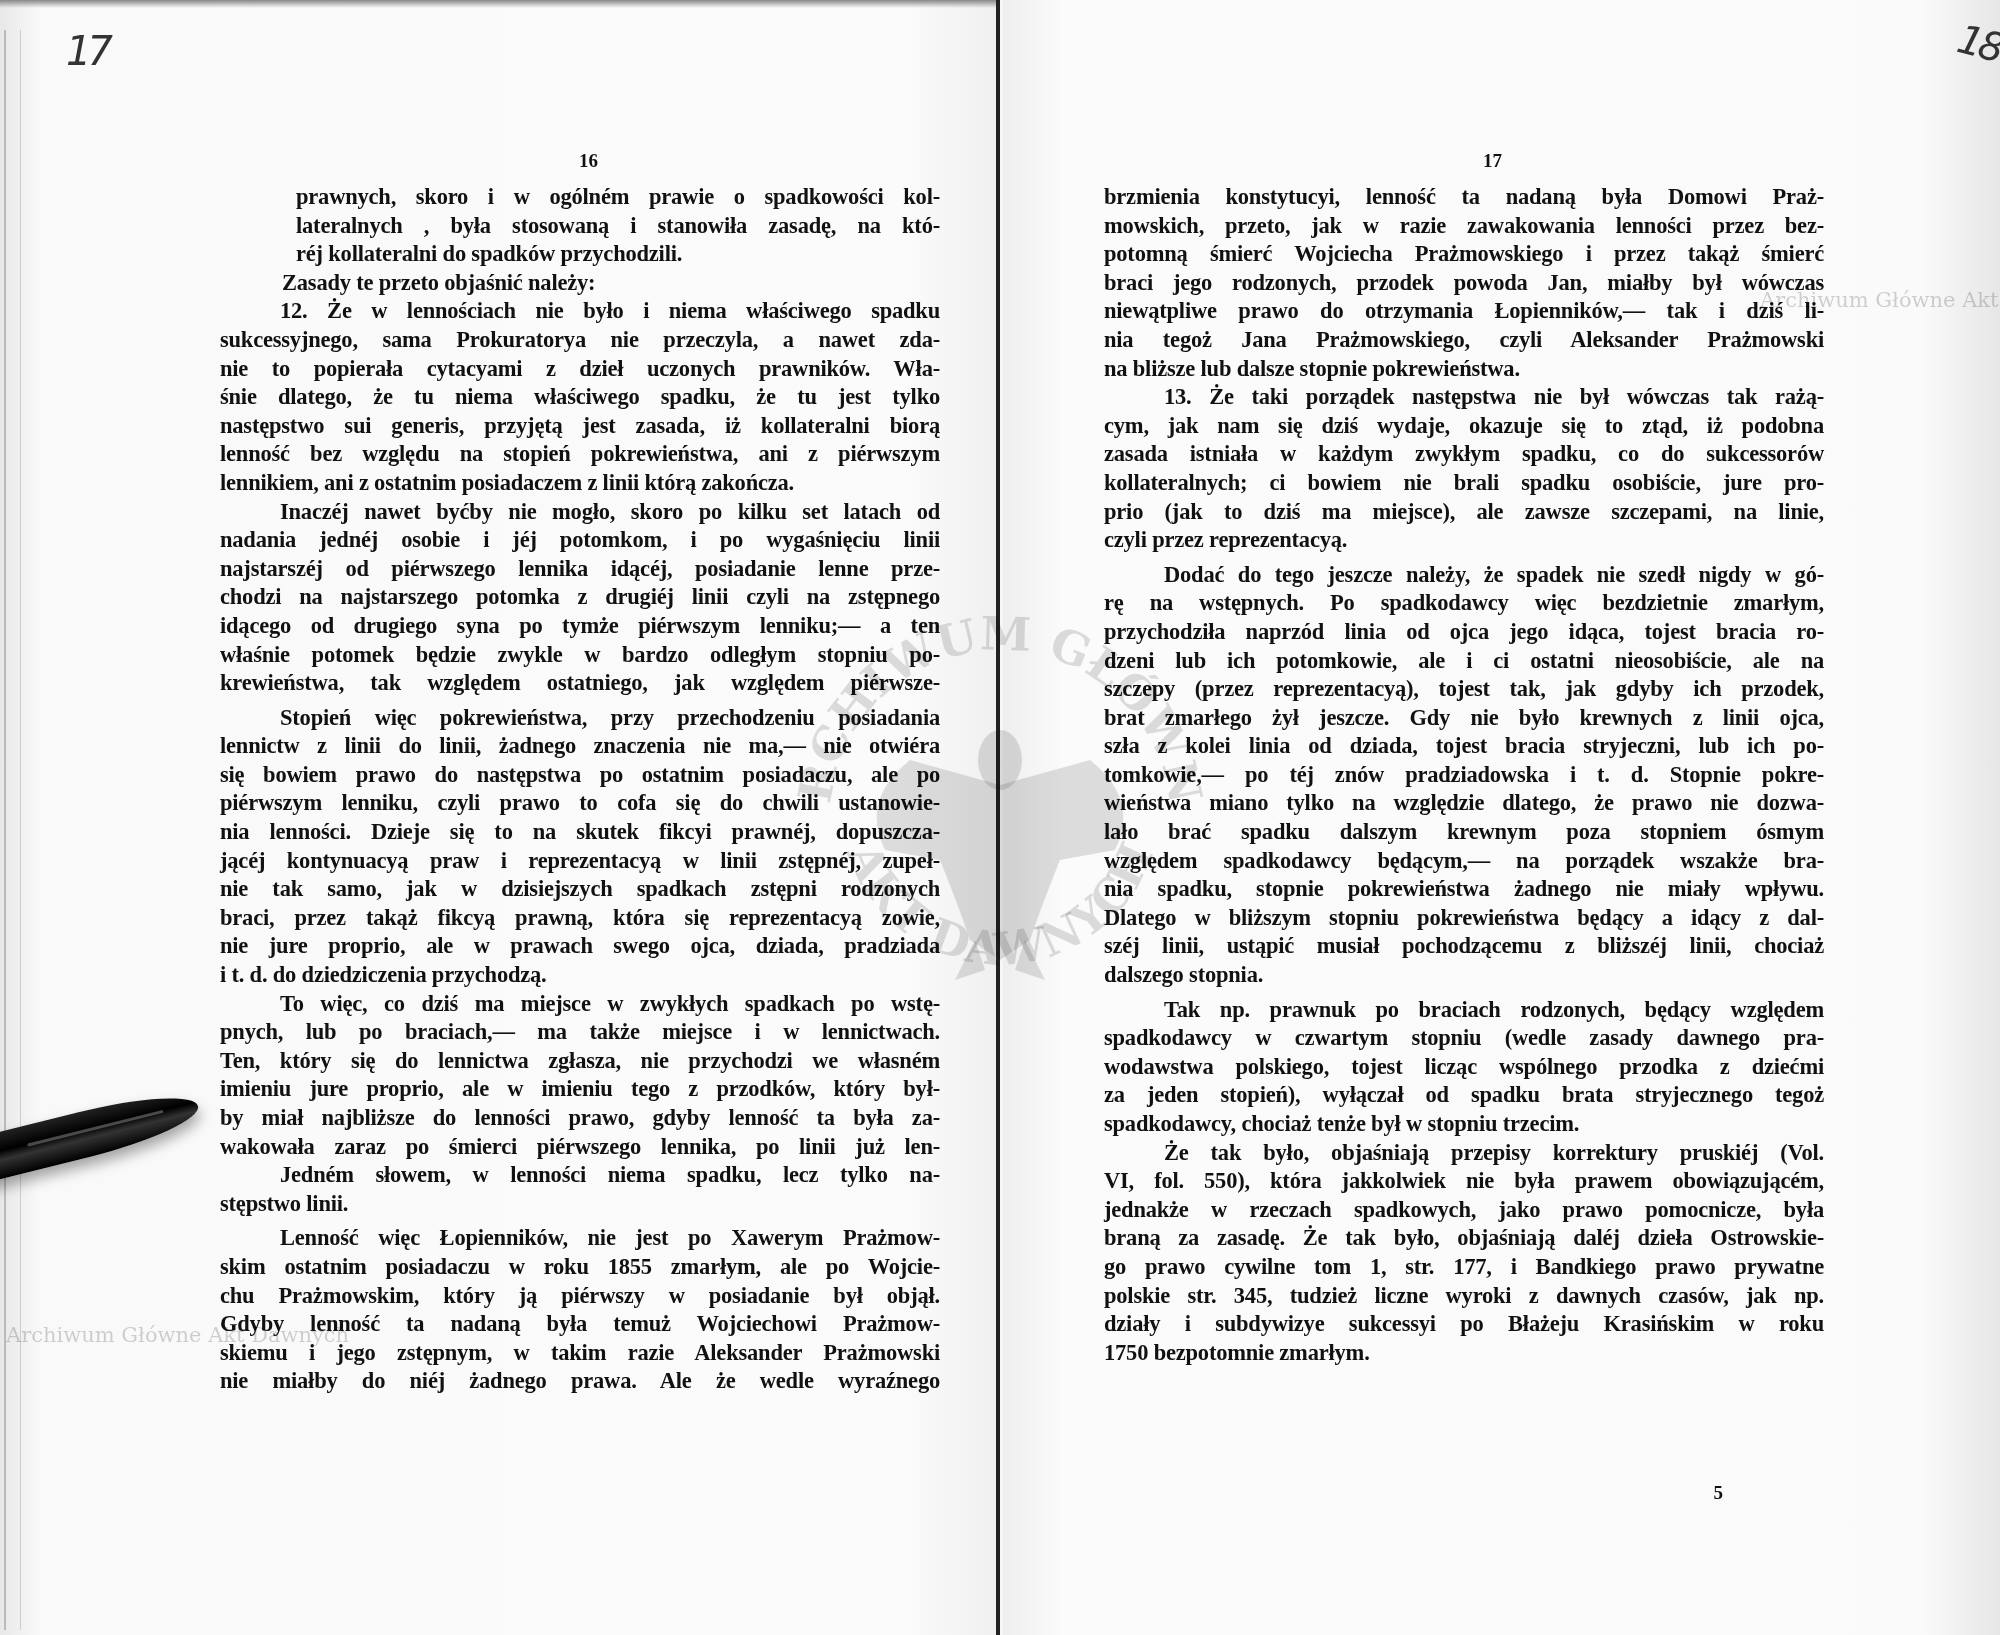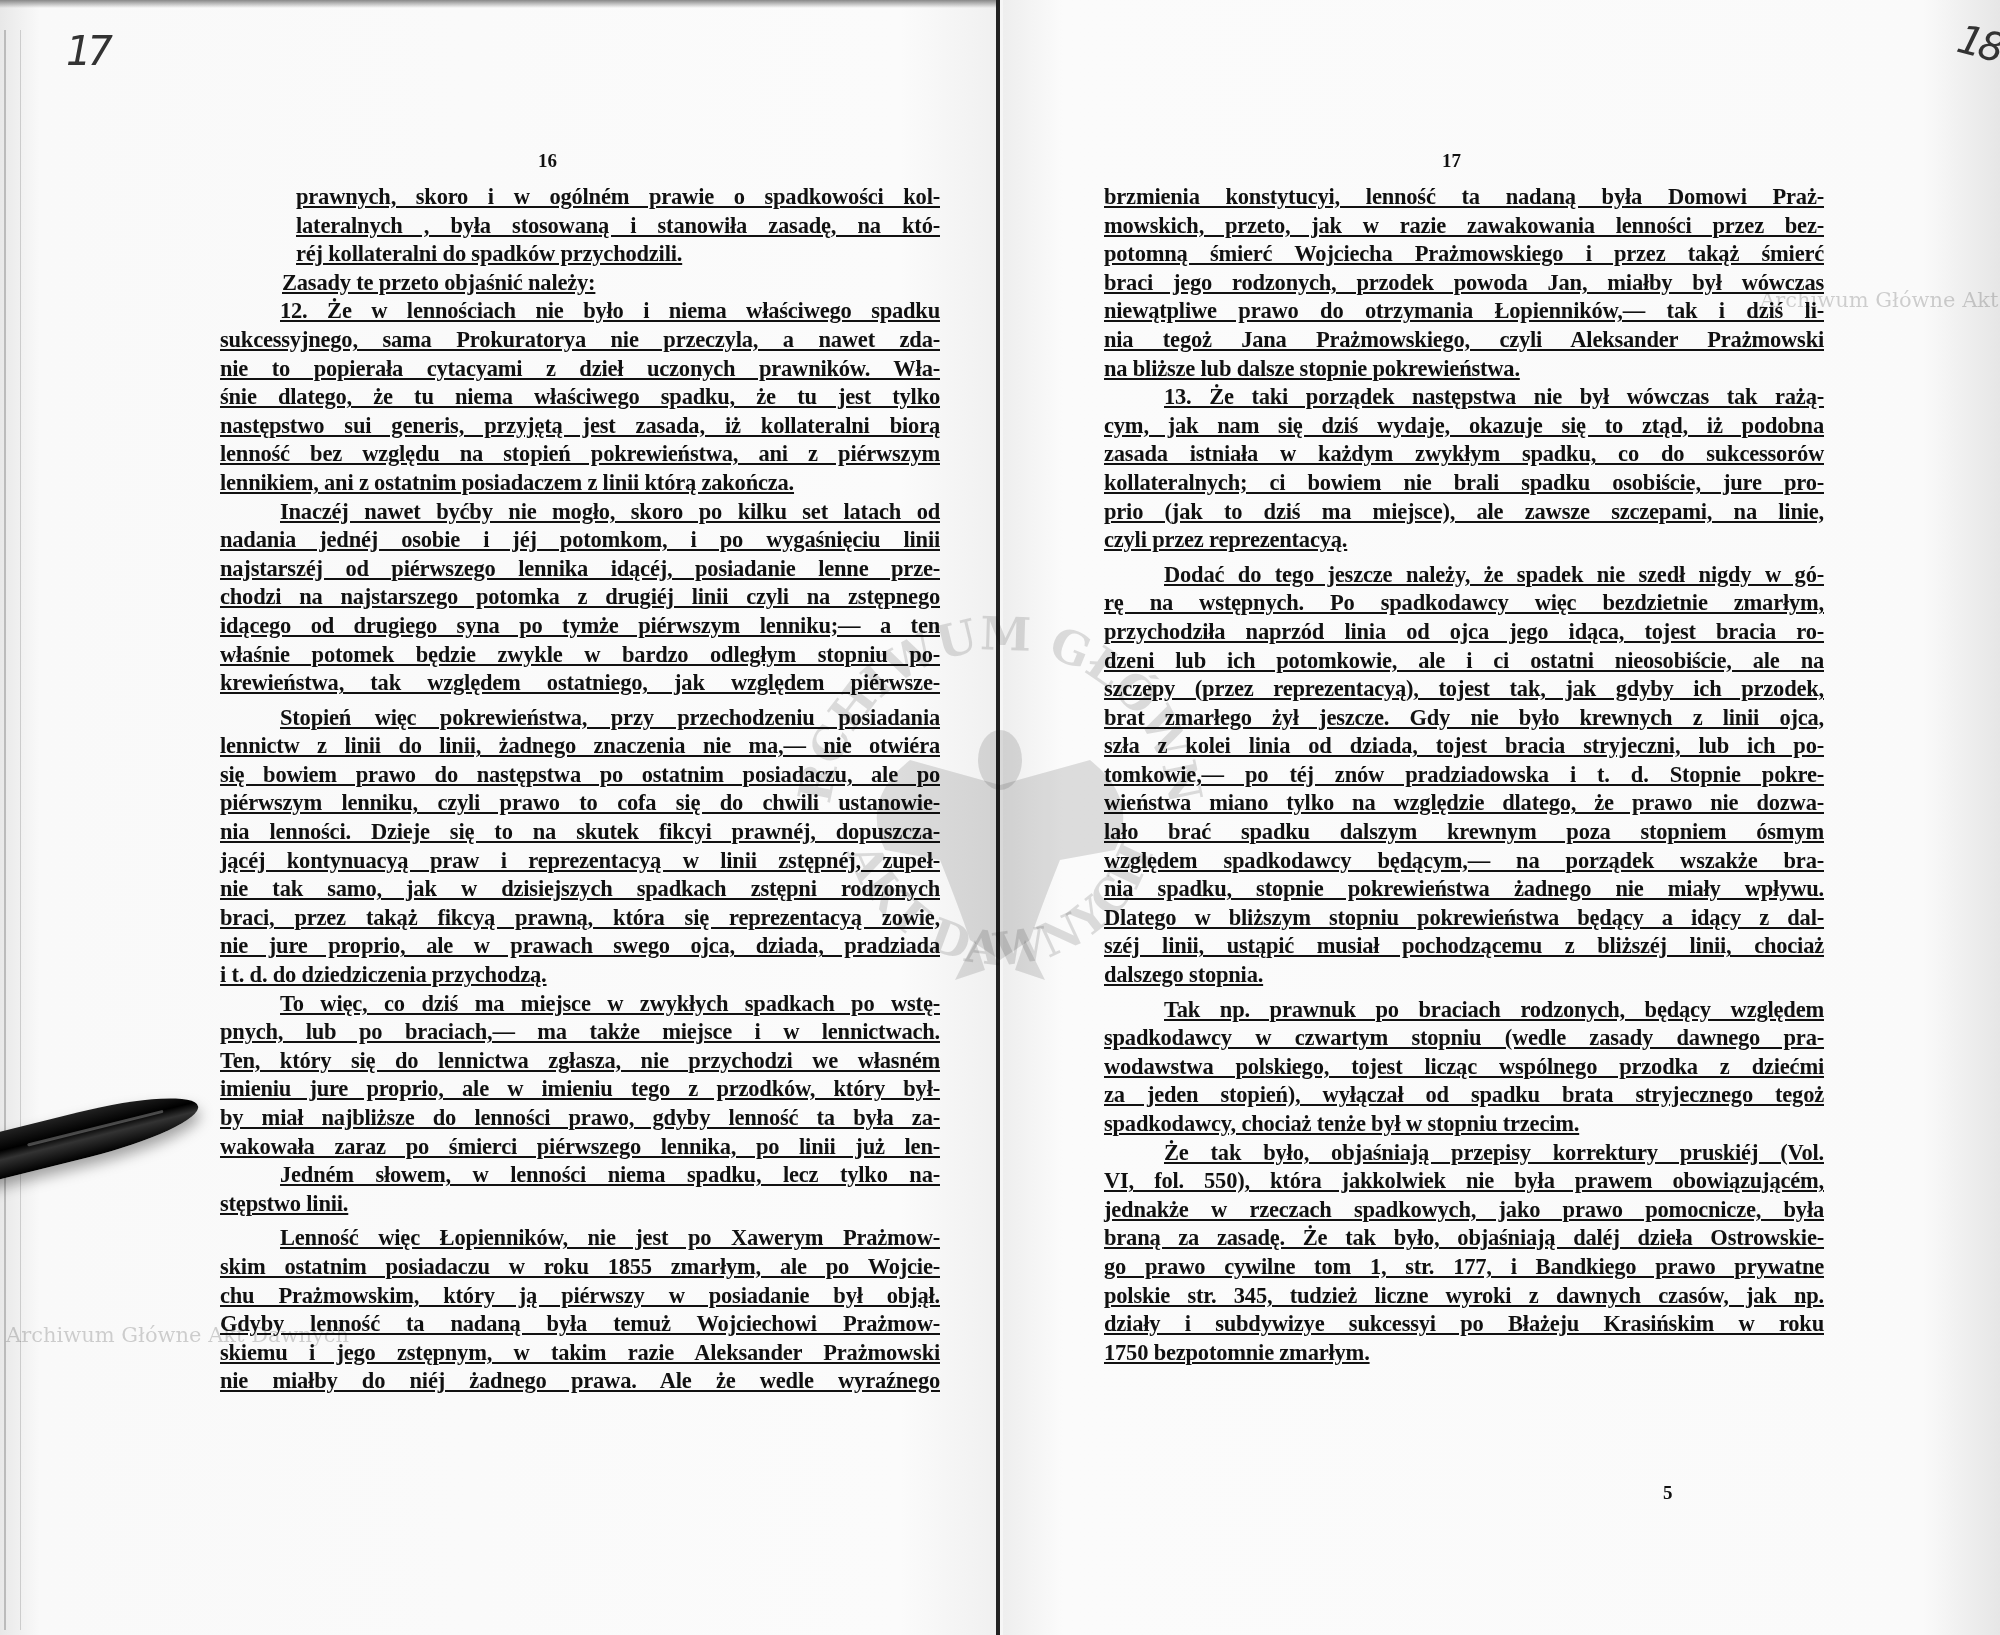--- a/index.html
+++ b/index.html
@@ -15,32 +15,31 @@
   .page-right { left: 1003px; width: 997px; background: linear-gradient(to right, #eeeeee 0px, #fbfbfb 60px, #fafafa 920px, #e6e6e6 997px); }
   .gutter { position: absolute; left: 996px; top: 0; width: 4px; height: 1635px; background: #222; }
   .left-edge-lines { position: absolute; left: 4px; top: 30px; width: 14px; height: 1600px;
     border-left: 2px solid #bbb; border-right: 1px solid #ccc; }
   .top-shadow { position: absolute; left: 0; top: 0; width: 1000px; height: 8px; background: linear-gradient(#888, rgba(255,255,255,0)); }
 
   .folio { position: absolute; font-family: "DejaVu Sans", sans-serif; font-size: 40px; color: #333; font-style: italic; font-weight: 300; letter-spacing: -4px; }
   .folio-left { left: 66px; top: 28px; }
   .folio-right { left: 1958px; top: 20px; transform: rotate(15deg); }
 
-  .page-number { position: absolute; font-weight: bold; font-size: 19px; text-align: left; width: 60px; }
+  .page-number { position: absolute; font-weight: bold; font-size: 19px; text-align: right; width: 60px; }
   .pn-left { left: 538px; top: 150px; }
   .pn-right { left: 1442px; top: 150px; }
   .pn-bottom { left: 1663px; top: 1482px; }
 
   .text-block {
     position: absolute; width: 720px;
     font-size: 22.5px; line-height: 28.6px;
     font-family: "Liberation Serif", serif;
     font-stretch: condensed;
     letter-spacing: -0.2px;
-    text-decoration: underline;
   }
   .tb-left { left: 220px; top: 183px; }
   .tb-right { left: 1104px; top: 183px; }
   .ln { display: block; white-space: nowrap; text-align: justify; text-align-last: justify; height: 28.6px; overflow: visible; }
   .ln.last { text-align-last: left; }
   .ln.indent { padding-left: 60px; }
   .ln.narrow { margin-left: 76px; }
   .gap { height: 6px; display: block; }
   .ln.b { font-weight: bold; }
 

